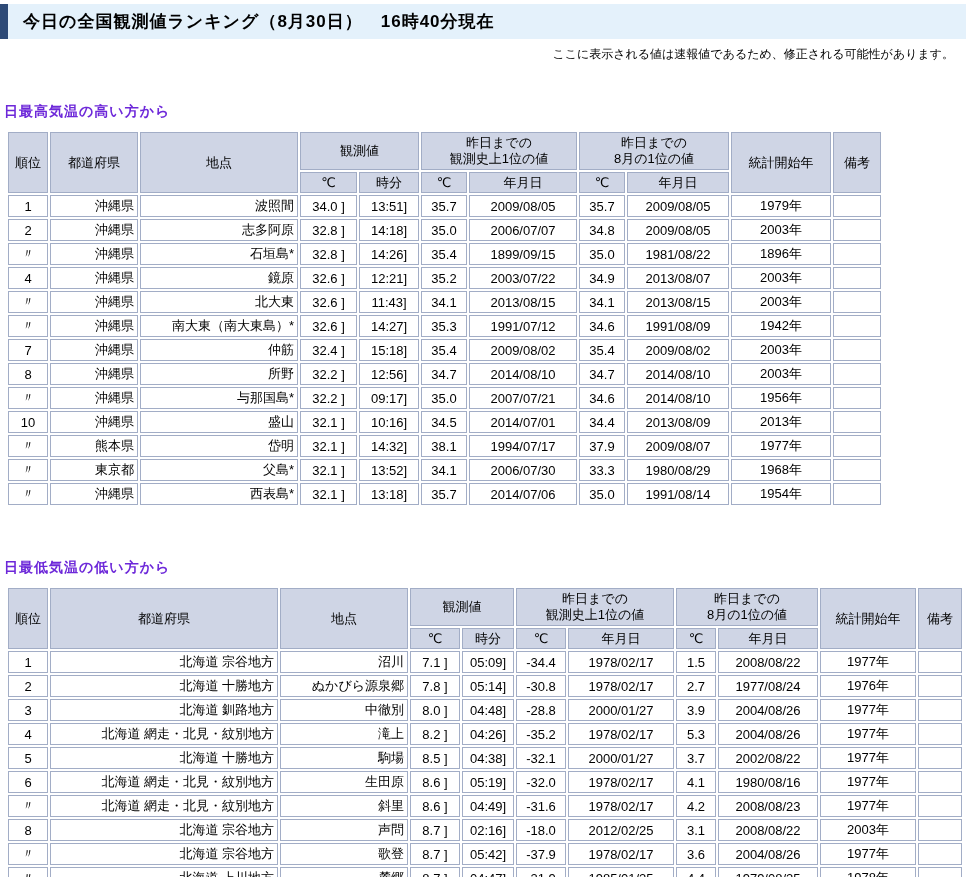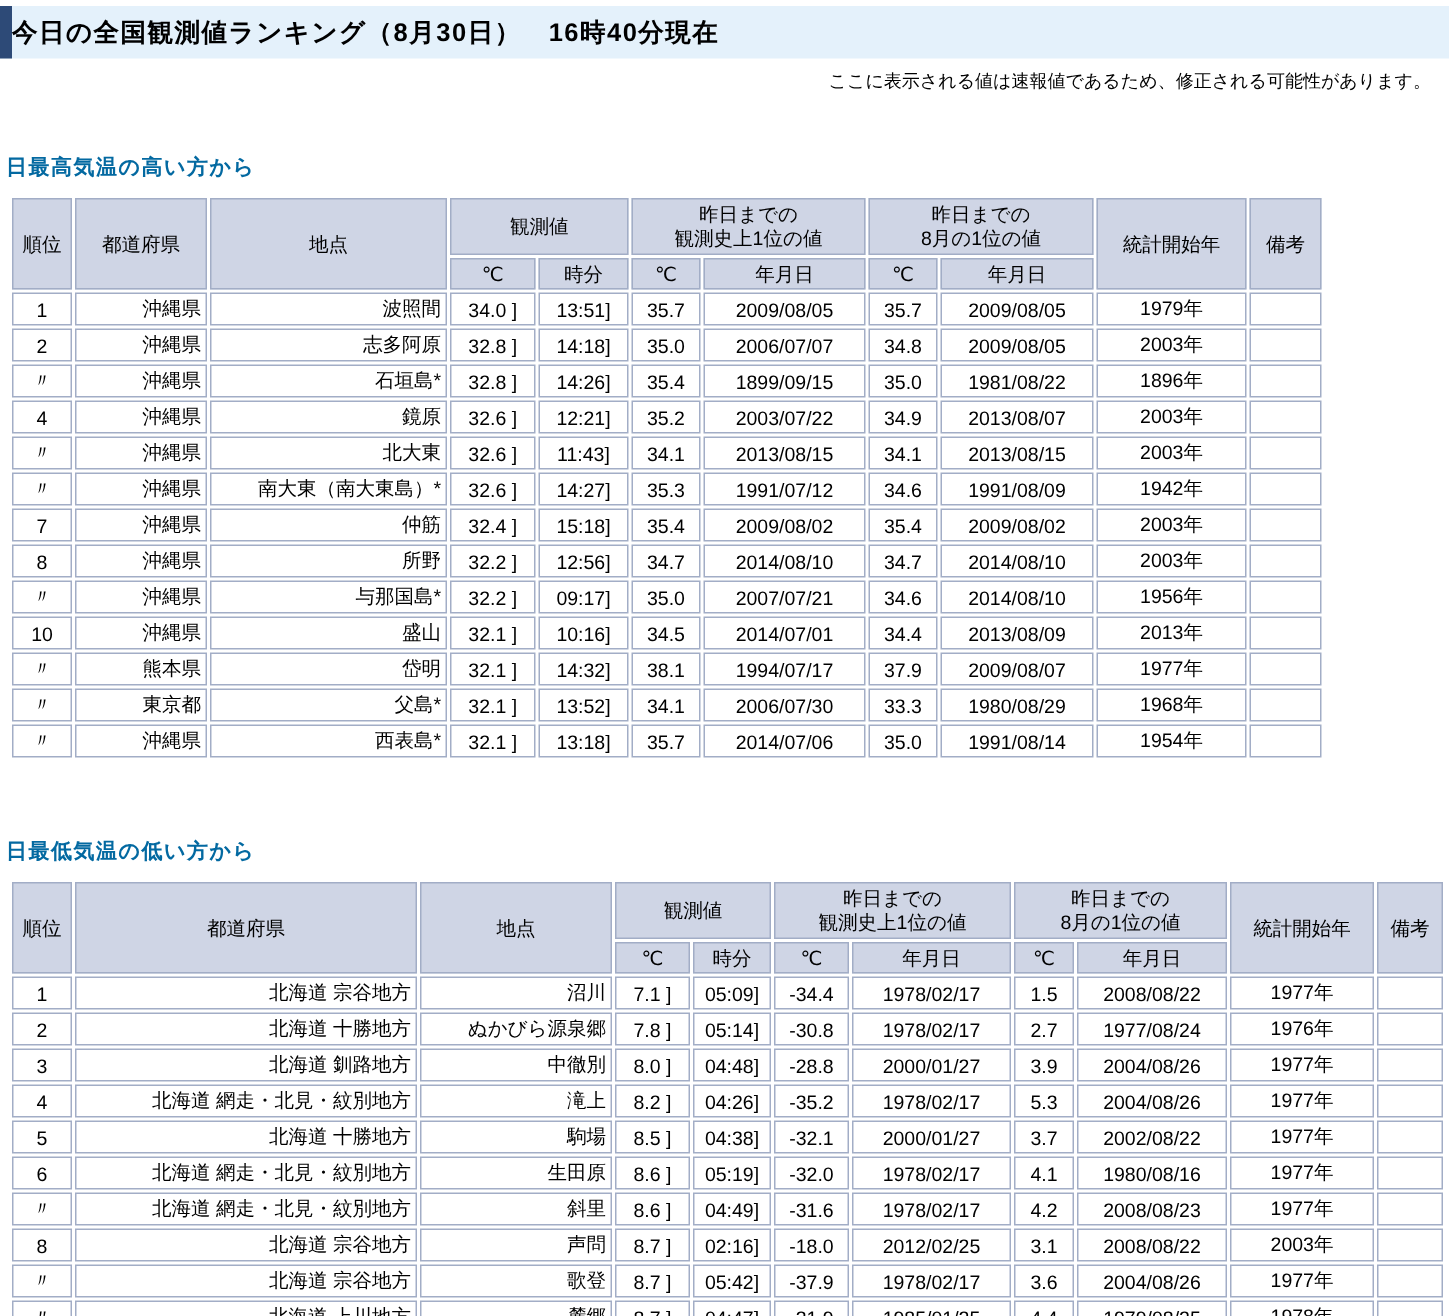--- a/index.html
+++ b/index.html
@@ -1,26 +1,26 @@
 <!DOCTYPE html>
 <html lang="ja"><head>
 <meta charset="utf-8">
 <style>
   html,body { margin:0; padding:0; background:#ffffff; color:#000;
     font-family:"Liberation Sans","DejaVu Sans",sans-serif; }
   .page { width:966px; }
 
   .title-bar { margin-top:4px; background:#e4f1fb; border-left:8px solid #2d4a77;
-    padding:6px 10px 6px 0; }
+    padding:6px 10px 6px 15px; }
   .title-bar h1 { margin:0; font-size:17px; font-weight:bold; letter-spacing:1px; }
 
   .note { font-size:12px; margin:7px 12px 0 4px;text-align:right; }
 
   .section { margin-top:0; }
-  .section-title { font-size:14px; font-weight:bold; color:#0369a1;
+  .section-title { font-size:14px; font-weight:bold; color:#6d28d9;
     margin:0 0 9px 4px; letter-spacing:1px; }
   .section-max { margin-top:40px; }
   .section-min { margin-top:52px; }
 
   table.rank { border-collapse:separate; border-spacing:2px; table-layout:fixed;
     margin-left:6px; font-size:13px; }
   table.rank th, table.rank td { border:1px solid #a2adc6; box-sizing:border-box;
     overflow:hidden; white-space:nowrap; background:#fff; padding:1px 3px; height:21px; }
   table.rank th { background:#cfd5e5; font-weight:normal; text-align:center;
     vertical-align:middle; white-space:pre-line; line-height:16px; }

